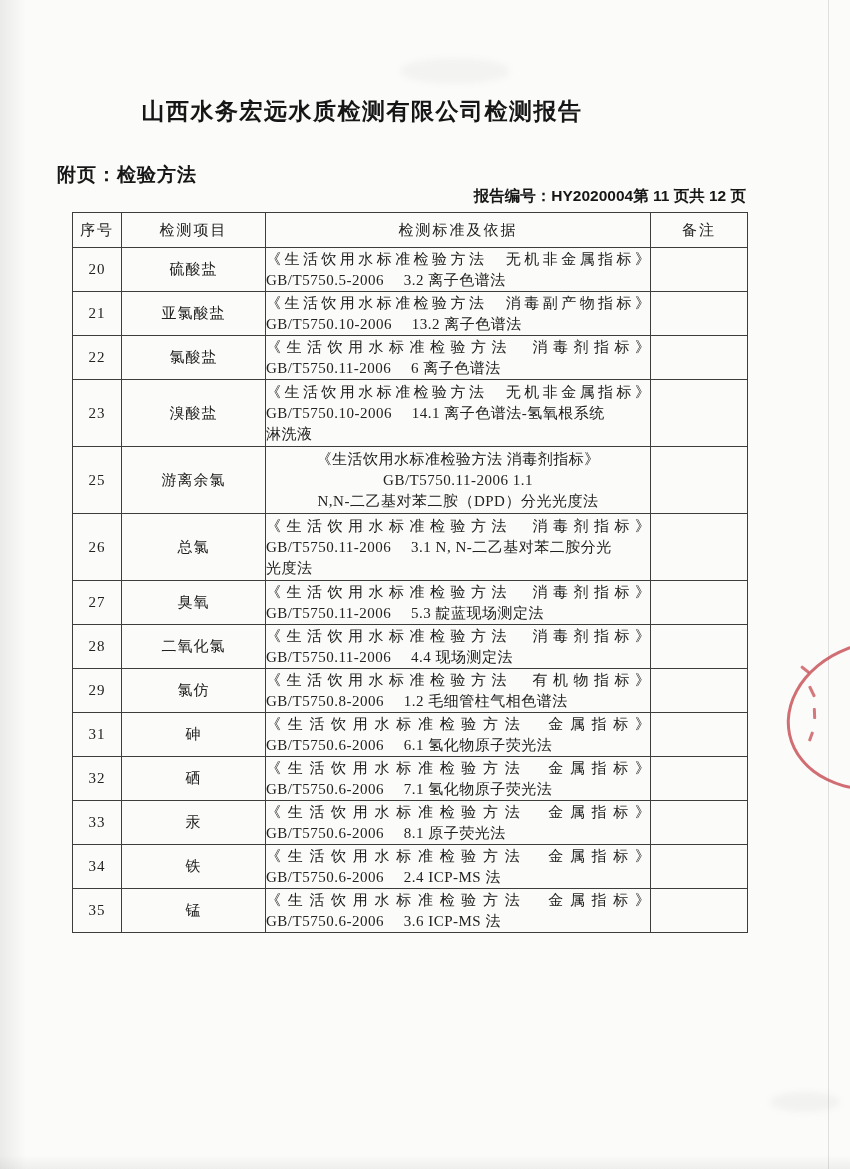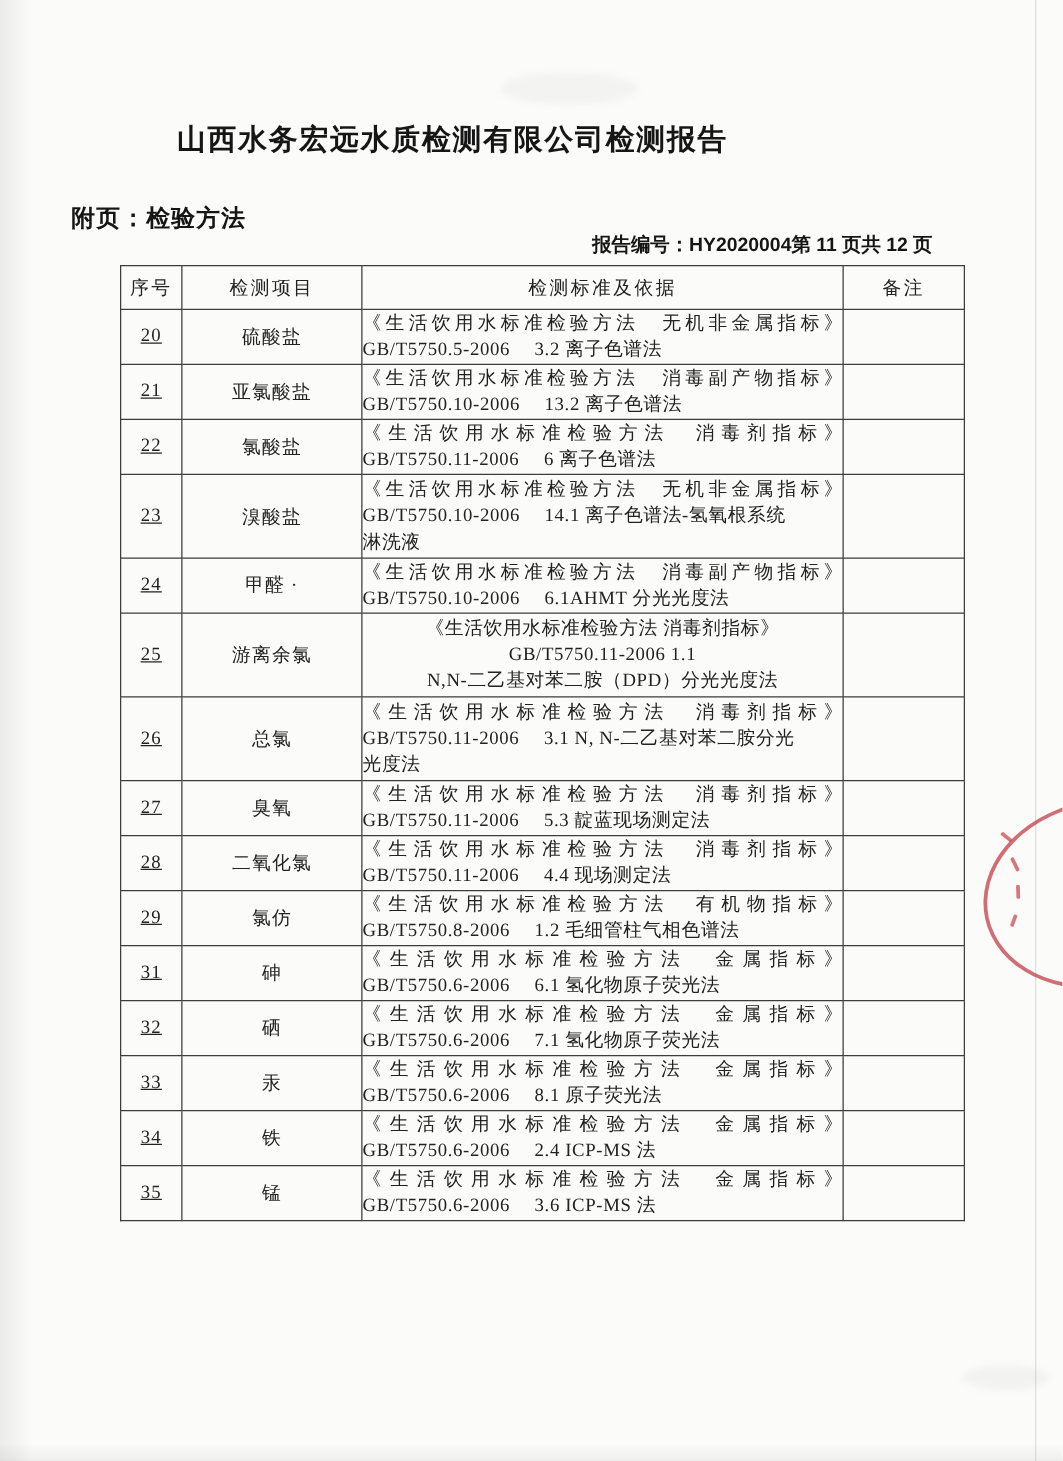--- a/index.html
+++ b/index.html
@@ -32,38 +32,38 @@
     font-weight:bold;font-size:19px;letter-spacing:1px;color:#161616;
   }
   .meta-row{
     position:absolute;left:84px;top:186px;width:662px;
     display:flex;justify-content:flex-end;align-items:baseline;
     font-family:"Liberation Sans","DejaVu Sans",sans-serif;
     font-weight:bold;font-size:15.5px;color:#161616;
   }
 
   table.report{
-    position:absolute;left:96px;top:212px;width:675px;
+    position:absolute;left:72px;top:212px;width:675px;
     border-collapse:collapse;table-layout:fixed;
   }
   table.report col.c-no{width:49px;}
   table.report col.c-item{width:144px;}
   table.report col.c-std{width:385px;}
   table.report col.c-remark{width:97px;}
   table.report th,table.report td{
     border:1px solid #3d3d3d;
     font-size:15px;color:#222;
     padding:0;vertical-align:middle;
     overflow:hidden;
   }
   table.report tr.hdr{height:35px;}
   table.report tr.r2{height:44px;}
   table.report tr.r3{height:67px;}
   th{font-weight:normal;text-align:center;letter-spacing:2px;}
-  td.no-cell{text-align:center;font-size:15px;letter-spacing:1px;text-decoration:underline;}
+  td.no-cell{text-align:center;font-size:15px;letter-spacing:1px;}
   td.item-cell{text-align:center;letter-spacing:1px;}
   td.std-cell{padding:2px 9px 2px 6px;}
   td.std-cell .line{line-height:21px;letter-spacing:.5px;white-space:nowrap;}
   td.std-cell .l-just{text-align:justify;text-align-last:justify;white-space:normal;letter-spacing:0;}
   td.std-cell.center-cell{text-align:center;}
   td.std-cell.center-cell .line{white-space:normal;}
 
   
   .stamp{position:absolute;left:786px;top:640px;width:190px;height:150px;
     border:3px solid rgba(186,34,44,.65);border-radius:50%;
@@ -141,29 +141,20 @@
     <td class="no-cell">23</td>
     <td class="item-cell">溴酸盐</td>
     <td class="std-cell">
           <div class="line l-just">《生活饮用水标准检验方法　无机非金属指标》</div>
           <div class="line">GB/T5750.10-2006　 14.1 离子色谱法-氢氧根系统</div>
           <div class="line">淋洗液</div>
         </td>
     <td class="remark-cell"></td>
   </tr>
 
-  <tr class="r2">
-    <td class="no-cell">24</td>
-    <td class="item-cell">甲醛 ·</td>
-    <td class="std-cell">
-          <div class="line l-just">《生活饮用水标准检验方法　消毒副产物指标》</div>
-          <div class="line">GB/T5750.10-2006　 6.1AHMT 分光光度法</div>
-        </td>
-    <td class="remark-cell"></td>
-  </tr>
 
   <tr class="r3">
     <td class="no-cell">25</td>
     <td class="item-cell">游离余氯</td>
     <td class="std-cell center-cell">
           <div class="line">《生活饮用水标准检验方法 消毒剂指标》</div>
           <div class="line">GB/T5750.11-2006 1.1</div>
           <div class="line">N,N-二乙基对苯二胺（DPD）分光光度法</div>
         </td>
     <td class="remark-cell"></td>

